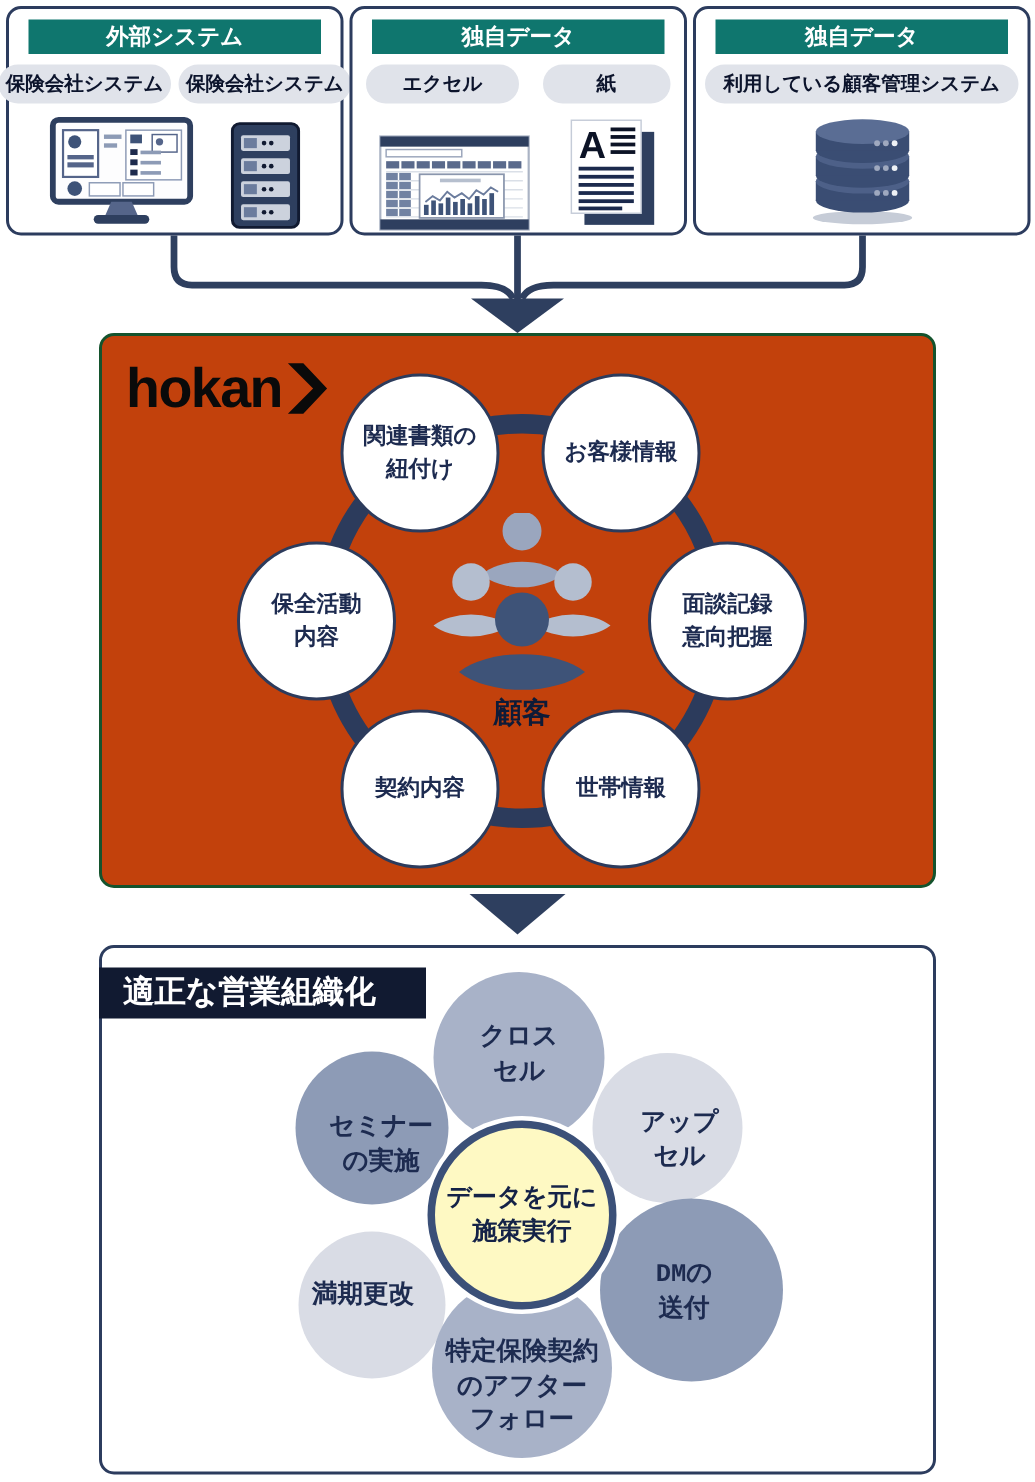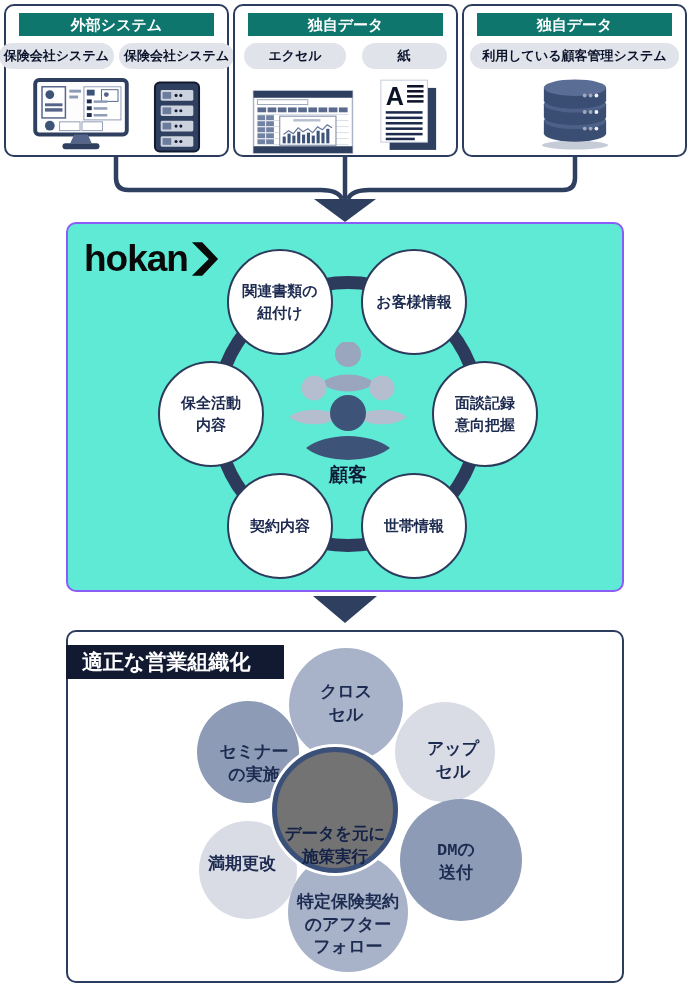--- a/index.html
+++ b/index.html
@@ -15,45 +15,45 @@
   .tags{display:flex;justify-content:center;gap:5px;margin-top:7px;padding:0 3px;text-align:center;}
   .tag{background:#e0e3ea;color:#0c142c;font-weight:bold;font-size:13px;
        padding:4px 7px;border-radius:13px;white-space:nowrap;}
   .icons{display:flex;justify-content:center;align-items:flex-end;gap:24px;margin-top:9px;}
 
   
   .connector{position:absolute;left:0;top:155px;}
   .down-arrow{position:absolute;left:303px;top:594px;}
 
   
-  .hokan-box{position:absolute;left:66px;top:222px;width:558px;height:370px;background:#5eead4;
-             border:2px solid #8b5cf6;border-radius:10px;box-sizing:border-box;}
+  .hokan-box{position:absolute;left:66px;top:222px;width:558px;height:370px;background:#c2410c;
+             border:2px solid #14532d;border-radius:10px;box-sizing:border-box;}
   .hokan-logo{position:absolute;left:16px;top:14px;display:flex;align-items:center;gap:3px;}
   .hokan-word{font-size:37px;font-weight:800;color:#0a0a0a;letter-spacing:-1px;}
   .ring{position:absolute;left:142px;top:52px;width:276px;height:276px;
         border:13px solid #2c3b5c;border-radius:50%;box-sizing:border-box;}
   .ring-item{position:absolute;width:106px;height:106px;border:2.5px solid #2c3b5c;background:#fff;
              border-radius:50%;box-sizing:border-box;display:flex;align-items:center;justify-content:center;
              text-align:center;font-weight:bold;font-size:15px;color:#1d2b50;line-height:1.5;z-index:2;}
   .people{position:absolute;left:210px;top:118px;z-index:1;}
   .customer-label{position:absolute;left:230px;top:238px;width:100px;text-align:center;
                   font-size:19px;font-weight:bold;color:#0e1b38;z-index:2;}
 
   
   .result-box{position:absolute;left:66px;top:630px;width:558px;height:353px;background:#fff;
               border:2px solid #2c3c5e;border-radius:10px;box-sizing:border-box;}
   .result-header{position:absolute;left:-2px;top:13px;width:218px;height:34px;background:#111a31;
                  color:#fff;font-size:21px;font-weight:bold;line-height:34px;padding-left:16px;
                  box-sizing:border-box;z-index:6;}
   .petal{position:absolute;border-radius:50%;display:flex;align-items:center;justify-content:center;
          text-align:center;font-weight:bold;font-size:17px;color:#1d2b50;line-height:1.35;font-family:Liberation Mono, monospace;}
   .p-dark{background:#8d9bb6}.p-med{background:#a8b2c8}.p-light{background:#d9dce5}
-  .flower-center{position:absolute;left:204px;top:115px;width:126px;height:126px;background:#737373;
+  .flower-center{position:absolute;left:217px;top:115px;width:126px;height:126px;background:#fef9c3;
                  border:5px solid #3b5078;border-radius:50%;box-sizing:border-box;display:flex;
-                 align-items:flex-end;justify-content:center;text-align:center;font-weight:bold;
+                 align-items:center;justify-content:center;text-align:center;font-weight:bold;
                  font-size:16.5px;color:#142247;line-height:1.4;box-shadow:0 0 0 3px #fff;z-index:5;}
   .lbl{white-space:pre-line;}
 </style>
 </head>
 <body>
 
 <div class="page">
 
   <section class="source-box" id="src0">
     <div class="box-header">外部システム</div>

